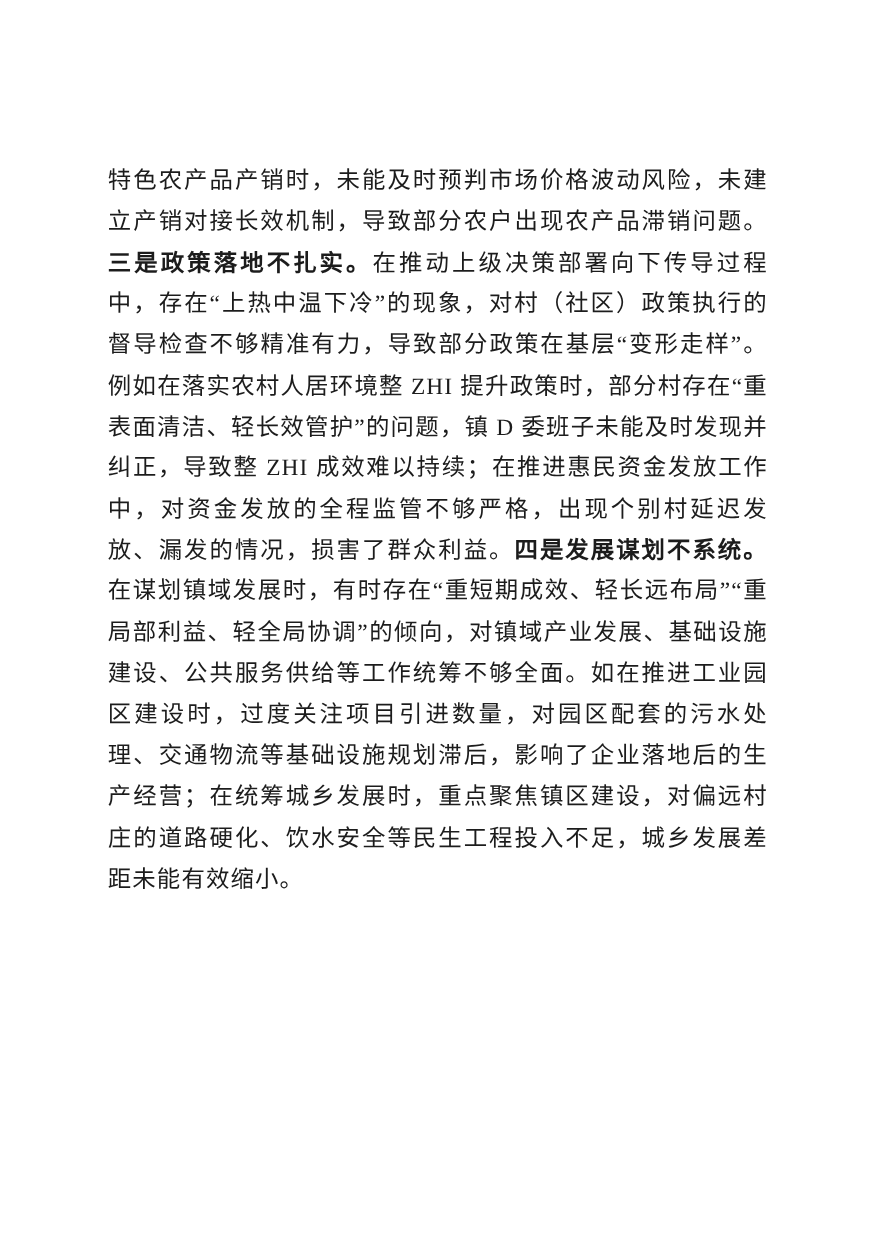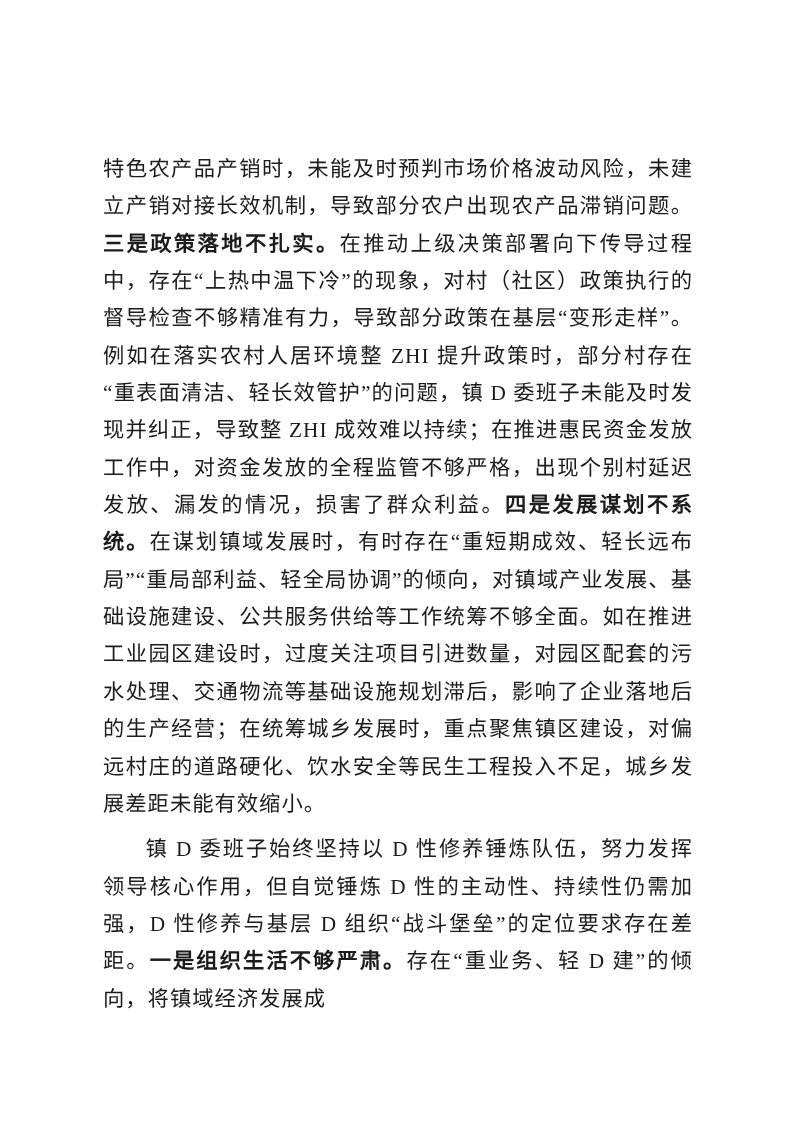--- a/index.html
+++ b/index.html
@@ -21,21 +21,21 @@
     width: 606px;
     color: #1c1c1c;
     font-family: "Liberation Serif", "DejaVu Serif", serif;
     font-size: 21.3px;
     line-height: 37.35px;
     letter-spacing: 1px;
     text-align: justify;
     text-justify: inter-character;
   }
   .doc-content p {
-    margin: 8px;
+    margin: 3px;
     padding: 0;
   }
   .indent {
     text-indent: 2em;
   }
   .heading {
     font-weight: 700;
     text-indent: 2em;
   }
   .bold {
@@ -46,18 +46,15 @@
 <body>
 
 <div class="page">
   <div class="doc-content">
 
     <p>
       <span>特色农产品产销时，未能及时预判市场价格波动风险，未建立产销对接长效机制，导致部分农户出现农产品滞销问题。</span><span class="bold">三是政策落地不扎实。</span><span>在推动上级决策部署向下传导过程中，存在“上热中温下冷”的现象，对村（社区）政策执行的督导检查不够精准有力，导致部分政策在基层“变形走样”。例如在落实农村人居环境整 ZHI 提升政策时，部分村存在“重表面清洁、轻长效管护”的问题，镇 D 委班子未能及时发现并纠正，导致整 ZHI 成效难以持续；在推进惠民资金发放工作中，对资金发放的全程监管不够严格，出现个别村延迟发放、漏发的情况，损害了群众利益。</span><span class="bold">四是发展谋划不系统。</span><span>在谋划镇域发展时，有时存在“重短期成效、轻长远布局”“重局部利益、轻全局协调”的倾向，对镇域产业发展、基础设施建设、公共服务供给等工作统筹不够全面。如在推进工业园区建设时，过度关注项目引进数量，对园区配套的污水处理、交通物流等基础设施规划滞后，影响了企业落地后的生产经营；在统筹城乡发展时，重点聚焦镇区建设，对偏远村庄的道路硬化、饮水安全等民生工程投入不足，城乡发展差距未能有效缩小。</span>
     </p>
 
 
-    <p class="indent">
-      <span>镇 D 委班子始终坚持以 D 性修养锤炼队伍，努力发挥领导核心作用，但自觉锤炼 D 性的主动性、持续性仍需加强，D 性修养与基层 D 组织“战斗堡垒”的定位要求存在差距。</span><span class="bold">一是组织生活不够严肃。</span><span>存在“重业务、轻 D 建”的倾向，将镇域经济发展成</span>
-    </p>
 
   </div>
 </div>
 
 </body></html>

